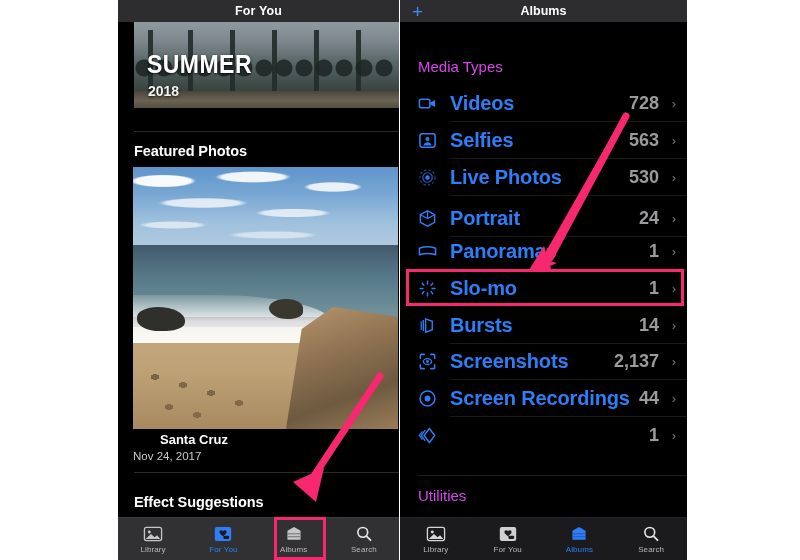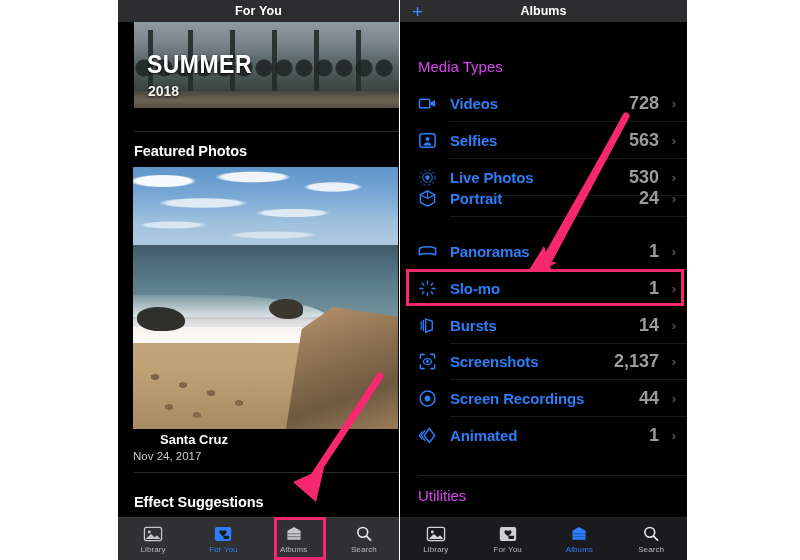--- a/index.html
+++ b/index.html
@@ -137,21 +137,21 @@
     color:#3b8cff;font-size:19px;line-height:1;font-weight:400;
   }
 
   
   .sec-head-r{position:absolute;left:18px;color:#d946ef;font-size:15px;font-weight:normal;}
   .divider-r{position:absolute;left:18px;width:269px;height:1px;background:#1e1e20;}
 
   .row{position:absolute;left:0;width:287px;height:37px;}
   .row .ricon{position:absolute;left:18px;top:9px;width:19px;height:19px;}
   .row .rlabel{position:absolute;left:50px;top:0;height:37px;display:flex;align-items:center;
-    color:#2f7ef7;font-size:15px;font-weight:bold;letter-spacing:-.15px;}
+    color:#2f7ef7;font-size:20px;font-weight:bold;letter-spacing:-.15px;}
   .row .rcount{position:absolute;right:28px;top:0;height:37px;display:flex;align-items:center;
     color:#9b9b9d;font-size:18px;font-weight:bold;}
   .row .rchev{position:absolute;right:11px;top:0;height:37px;display:flex;align-items:center;
     color:#6e6e70;font-size:13px;}
   .row .rline{position:absolute;left:50px;bottom:0;width:237px;height:1px;background:#191919;}
 
   
   .tabbar{position:absolute;left:0;bottom:0;height:42px;display:flex;
     background:#313133;border-top:1px solid #3d3d3f;}
   #phone-left .tabbar{width:281px;}
@@ -288,21 +288,21 @@
         <circle cx="10" cy="10" r="2.3" fill="#2f7ef7"></circle>
         <circle cx="10" cy="10" r="5" fill="none" stroke="#2f7ef7" stroke-width="1.3" opacity=".75"></circle>
         <circle cx="10" cy="10" r="8" fill="none" stroke="#2f7ef7" stroke-width="1.2" stroke-dasharray="2.6 2.2" opacity=".6"></circle>
       </svg>
       <span class="rlabel">Live Photos</span>
       <span class="rcount">530</span>
       <span class="rchev">›</span>
       <div class="rline"></div>
     </div>
 
-    <div class="row" style="top:180px">
+    <div class="row" style="top:200px">
       <svg class="ricon" viewBox="0 0 20 20">
         <path d="M10 2 L17.5 6 L17.5 14 L10 18 L2.5 14 L2.5 6 Z" fill="none" stroke="#2f7ef7" stroke-width="1.5"></path>
         <path d="M10 2 L10 10 M10 10 L2.5 6 M10 10 L17.5 6" fill="none" stroke="#2f7ef7" stroke-width="1.3"></path>
       </svg>
       <span class="rlabel">Portrait</span>
       <span class="rcount">24</span>
       <span class="rchev">›</span>
       <div class="rline"></div>
     </div>
 
@@ -369,21 +369,20 @@
       <span class="rchev">›</span>
       <div class="rline"></div>
     </div>
 
     <div class="row" style="top:417px">
       <svg class="ricon" viewBox="0 0 20 20">
         <path d="M12 2.6 L17.6 10 L12 17.4 L6.4 10 Z" fill="none" stroke="#2f7ef7" stroke-width="1.5"></path>
         <path d="M7.6 4.4 L3.4 10 L7.6 15.6" fill="none" stroke="#2f7ef7" stroke-width="1.4"></path>
         <path d="M4.6 5.6 L1.4 10 L4.6 14.4" fill="none" stroke="#2f7ef7" stroke-width="1.2"></path>
       </svg>
-      <span class="rlabel">Animated</span>
       <span class="rcount">1</span>
       <span class="rchev">›</span>
     </div>
 
     <div class="divider-r" style="top:475px"></div>
     <div class="sec-head-r" style="top:487px">Utilities</div>
 
     <div class="tabbar">
       <div class="tab">
         <svg class="ticon" viewBox="0 0 24 22">

